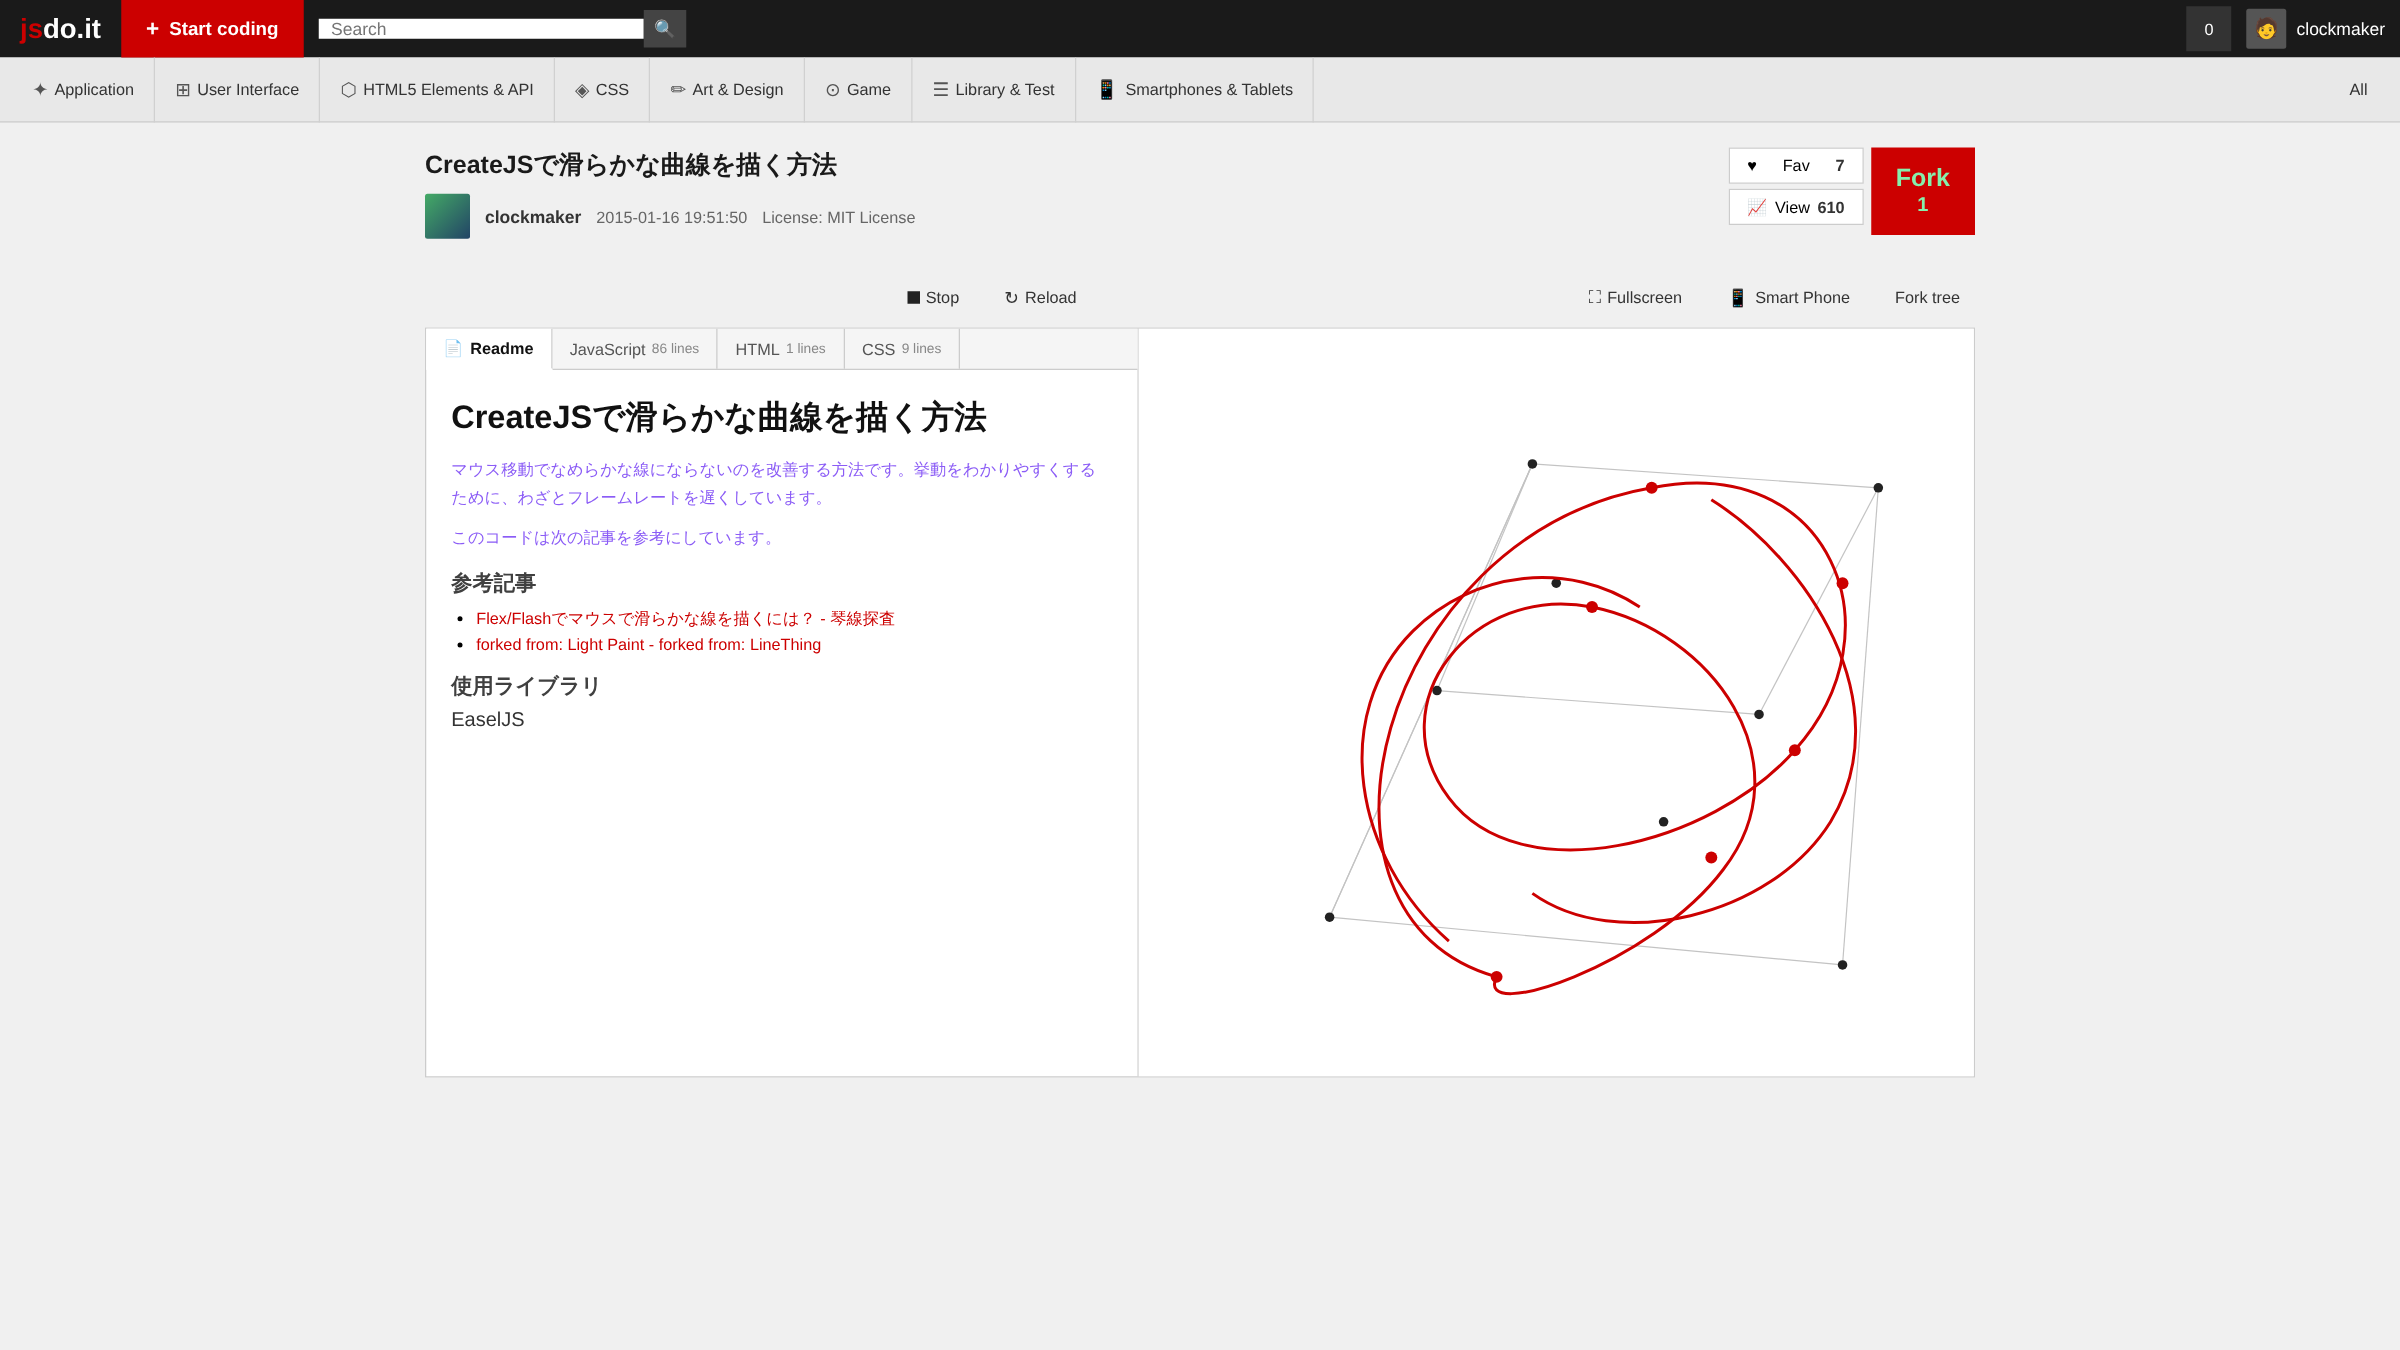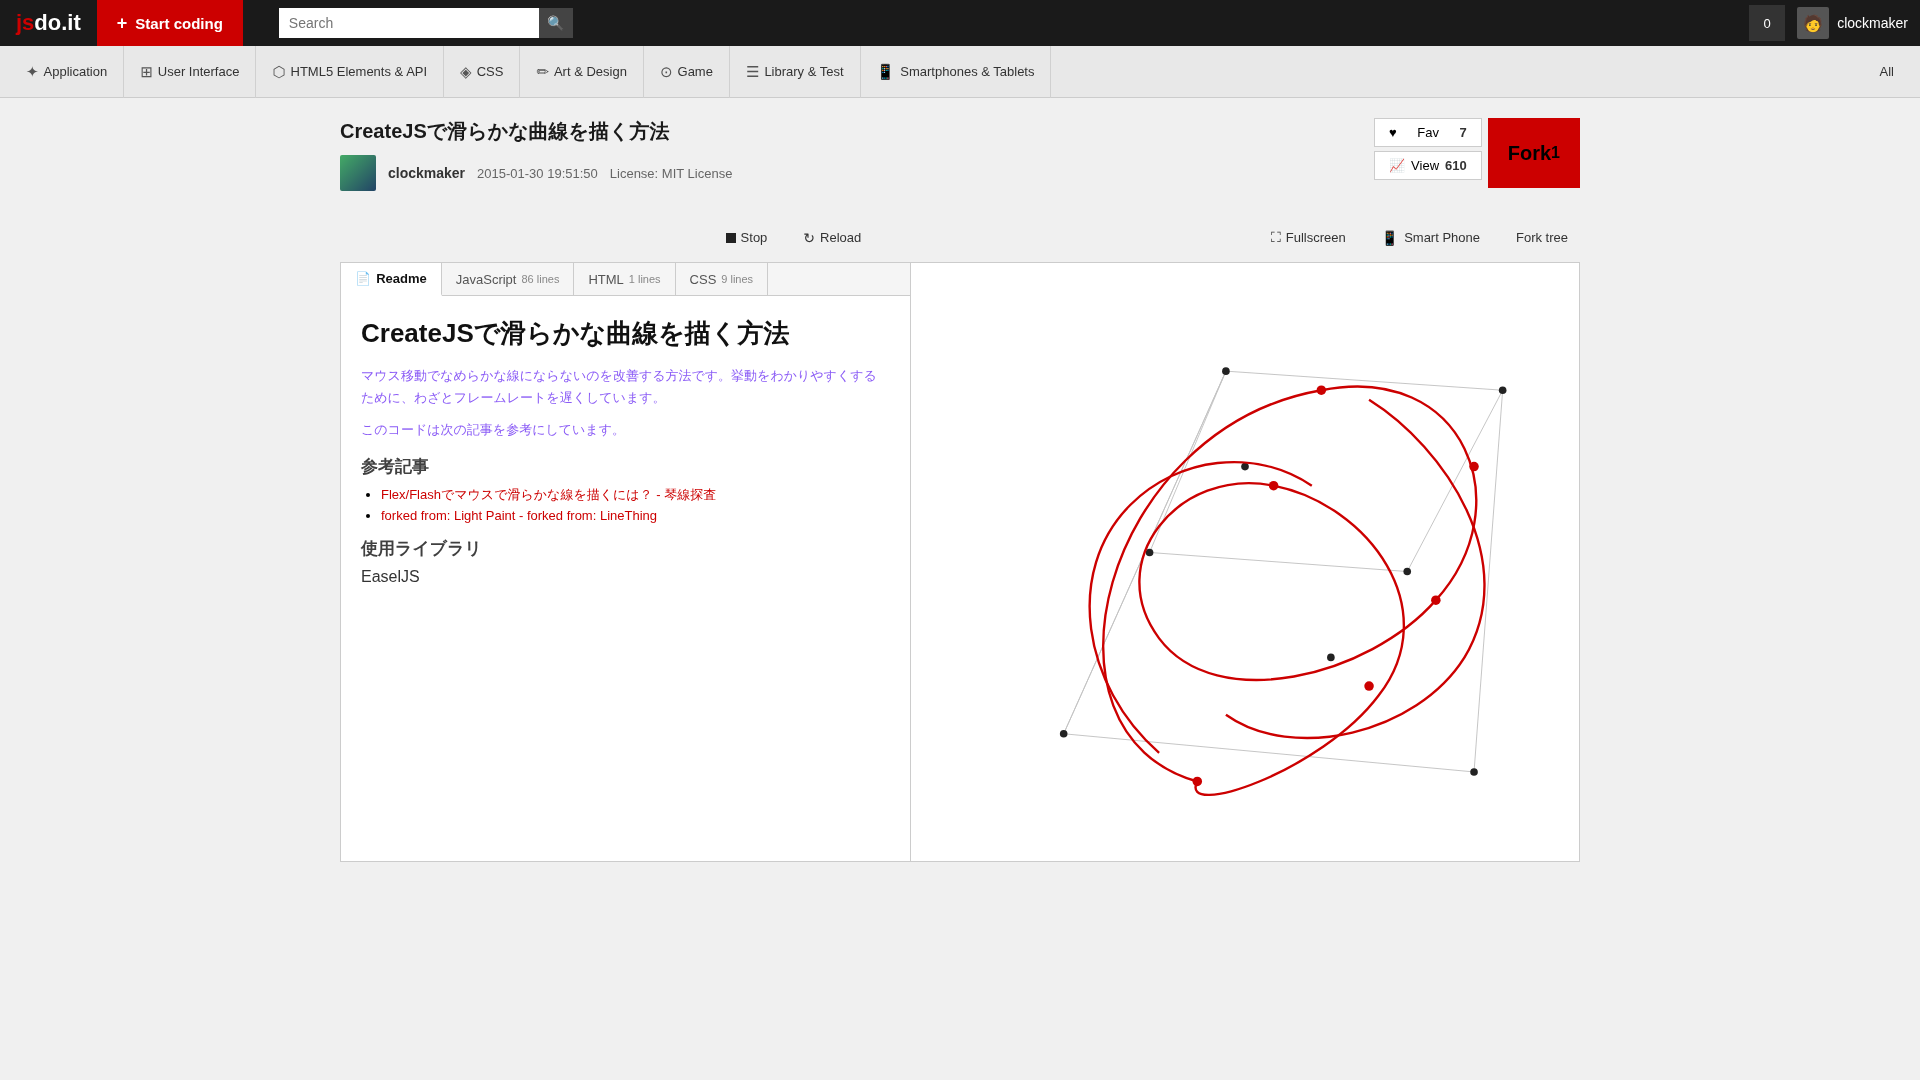--- a/index.html
+++ b/index.html
@@ -38,26 +38,25 @@
     }
     .plus-icon { font-size: 18px; }
     .search-area {
       display: flex;
       align-items: center;
       margin-left: 12px;
       flex: 1;
     }
     .search-input {
       width: 260px;
-      height: 30px;
+      height: 16px;
       border: none;
       padding: 0 10px;
       font-size: 14px;
       outline: none;
-      margin-left: 24px;
     }
     .search-btn {
       background: #444;
       border: none;
       height: 30px;
       width: 34px;
       cursor: pointer;
       color: #ccc;
       font-size: 14px;
     }
@@ -174,30 +173,30 @@
       cursor: pointer;
       min-width: 100px;
       justify-content: space-between;
     }
     .count-badge {
       font-weight: bold;
       color: #333;
     }
     .fork-btn {
       background: #cc0000;
-      color: #000000;
+      color: #86efac;
       border: none;
       padding: 0 20px;
       font-size: 18px;
       font-weight: bold;
       cursor: pointer;
       height: 70px;
       min-width: 80px;
       display: flex;
-      flex-direction: row;
+      flex-direction: column;
       align-items: center;
       justify-content: center;
       line-height: 1.2;
       text-align: right;
     }
     .fork-btn .fork-label { font-size: 20px; }
     .fork-btn .fork-count { font-size: 16px; }
 
     
     .preview-toolbar {
@@ -393,21 +392,21 @@
 </div>
 
 <div class="main-content">
 
   <div class="actions-row">
     <div class="project-header">
       <div class="project-title">CreateJSで滑らかな曲線を描く方法</div>
       <div class="project-meta">
         <div class="author-avatar" style="background: linear-gradient(135deg, #4a6, #246); border-radius:2px;"></div>
         <span class="author-name">clockmaker</span>
-        <span class="project-date">2015-01-30 19:51:50</span>
+        <span class="project-date">2015-01-16 19:51:50</span>
         <span class="project-license">License: MIT License</span>
       </div>
     </div>
     <div style="display:flex; align-items:stretch; gap:6px;">
       <div class="fav-view-group">
         <button class="fav-btn">
           <span>♥</span>
           <span>Fav</span>
           <span class="count-badge">7</span>
         </button>

